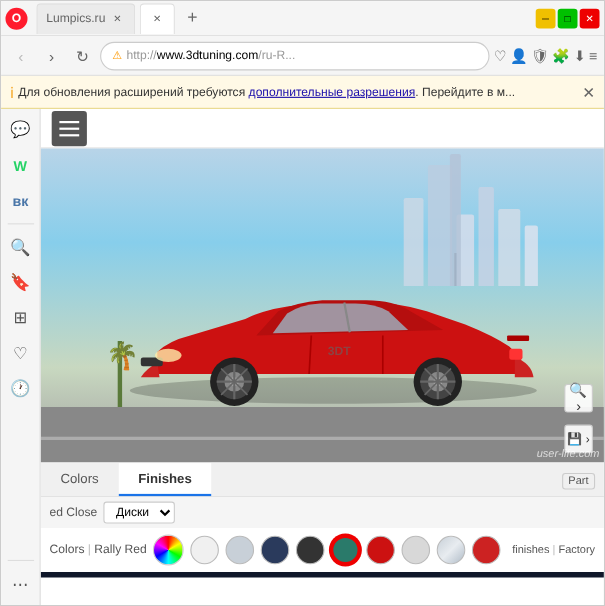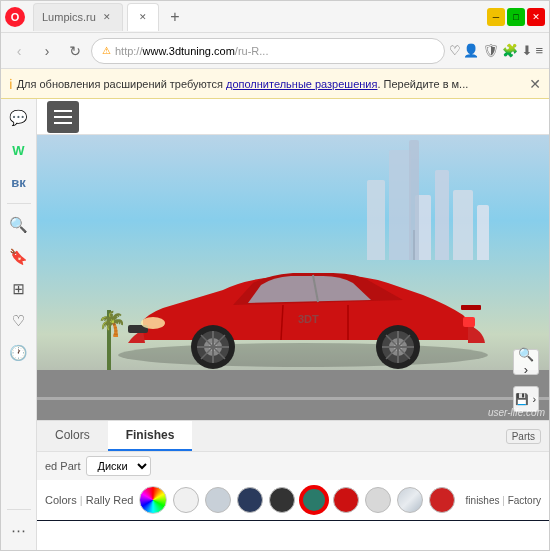--- a/index.html
+++ b/index.html
@@ -82,21 +82,21 @@
     .bottom-panel { background: #fafafa; border-top: 1px solid #ddd; }
 
     
     .tabs-row { display: flex; align-items: center; border-bottom: 1px solid #e0e0e0; background: #f0f0f0; }
     .panel-tab { padding: 7px 18px; cursor: pointer; font-size: 12px; color: #555; border-bottom: 2px solid transparent; }
     .panel-tab.active { color: #333; font-weight: 600; border-bottom: 2px solid #1a73e8; background: white; }
     .close-tooltip { position: relative; margin-left: auto; margin-right: 8px; }
     .close-tt-label { font-size: 10px; color: #555; background: #f0f0f0; border: 1px solid #ccc; border-radius: 3px; padding: 1px 5px; }
 
     
-    .colors-row { display: flex; align-items: center; padding: 6px 8px; gap: 6px; background: white; border-bottom: 1px solid #0f172a; }
+    .colors-row { display: flex; align-items: center; padding: 6px 8px; gap: 6px; background: white; border-bottom: 5px solid #0f172a; }
     .colors-label { font-size: 11px; color: #555; white-space: nowrap; }
     .color-picker-icon { width: 28px; height: 28px; border-radius: 50%; background: conic-gradient(red, yellow, lime, cyan, blue, magenta, red); cursor: pointer; border: 1px solid #ccc; flex-shrink: 0; }
     .color-swatch { width: 26px; height: 26px; border-radius: 50%; cursor: pointer; border: 1px solid #bbb; flex-shrink: 0; }
     .color-swatch.selected { border: 2px solid #e00; box-shadow: 0 0 0 2px #e00; }
     .finishes-label { margin-left: auto; font-size: 10px; color: #555; white-space: nowrap; }
 
     
     .section-row { display: flex; align-items: center; padding: 4px 8px; gap: 6px; background: #f5f5f5; }
     .section-label { font-size: 11px; color: #555; }
     .part-dropdown { border: 1px solid #ccc; border-radius: 3px; padding: 2px 6px; font-size: 11px; background: white; cursor: pointer; }
@@ -286,26 +286,26 @@
 
           <div class="watermark">user-life.com</div>
         </div>
 
         <div class="bottom-panel">
 
           <div class="tabs-row">
             <div class="panel-tab">Colors</div>
             <div class="panel-tab active">Finishes</div>
             <div class="close-tooltip">
-              <span class="close-tt-label">Parts</span>
+              <span class="close-tt-label">Part</span>
             </div>
           </div>
 
           <div class="section-row">
-            <span class="section-label">ed Part</span>
+            <span class="section-label">ed Close</span>
             <select class="part-dropdown">
               <option>Диски</option>
             </select>
           </div>
 
           <div class="colors-row">
             <span class="colors-label">
               <span>Colors</span>
               <span class="colors-pipe"> | </span>
               <span>Rally Red</span>

